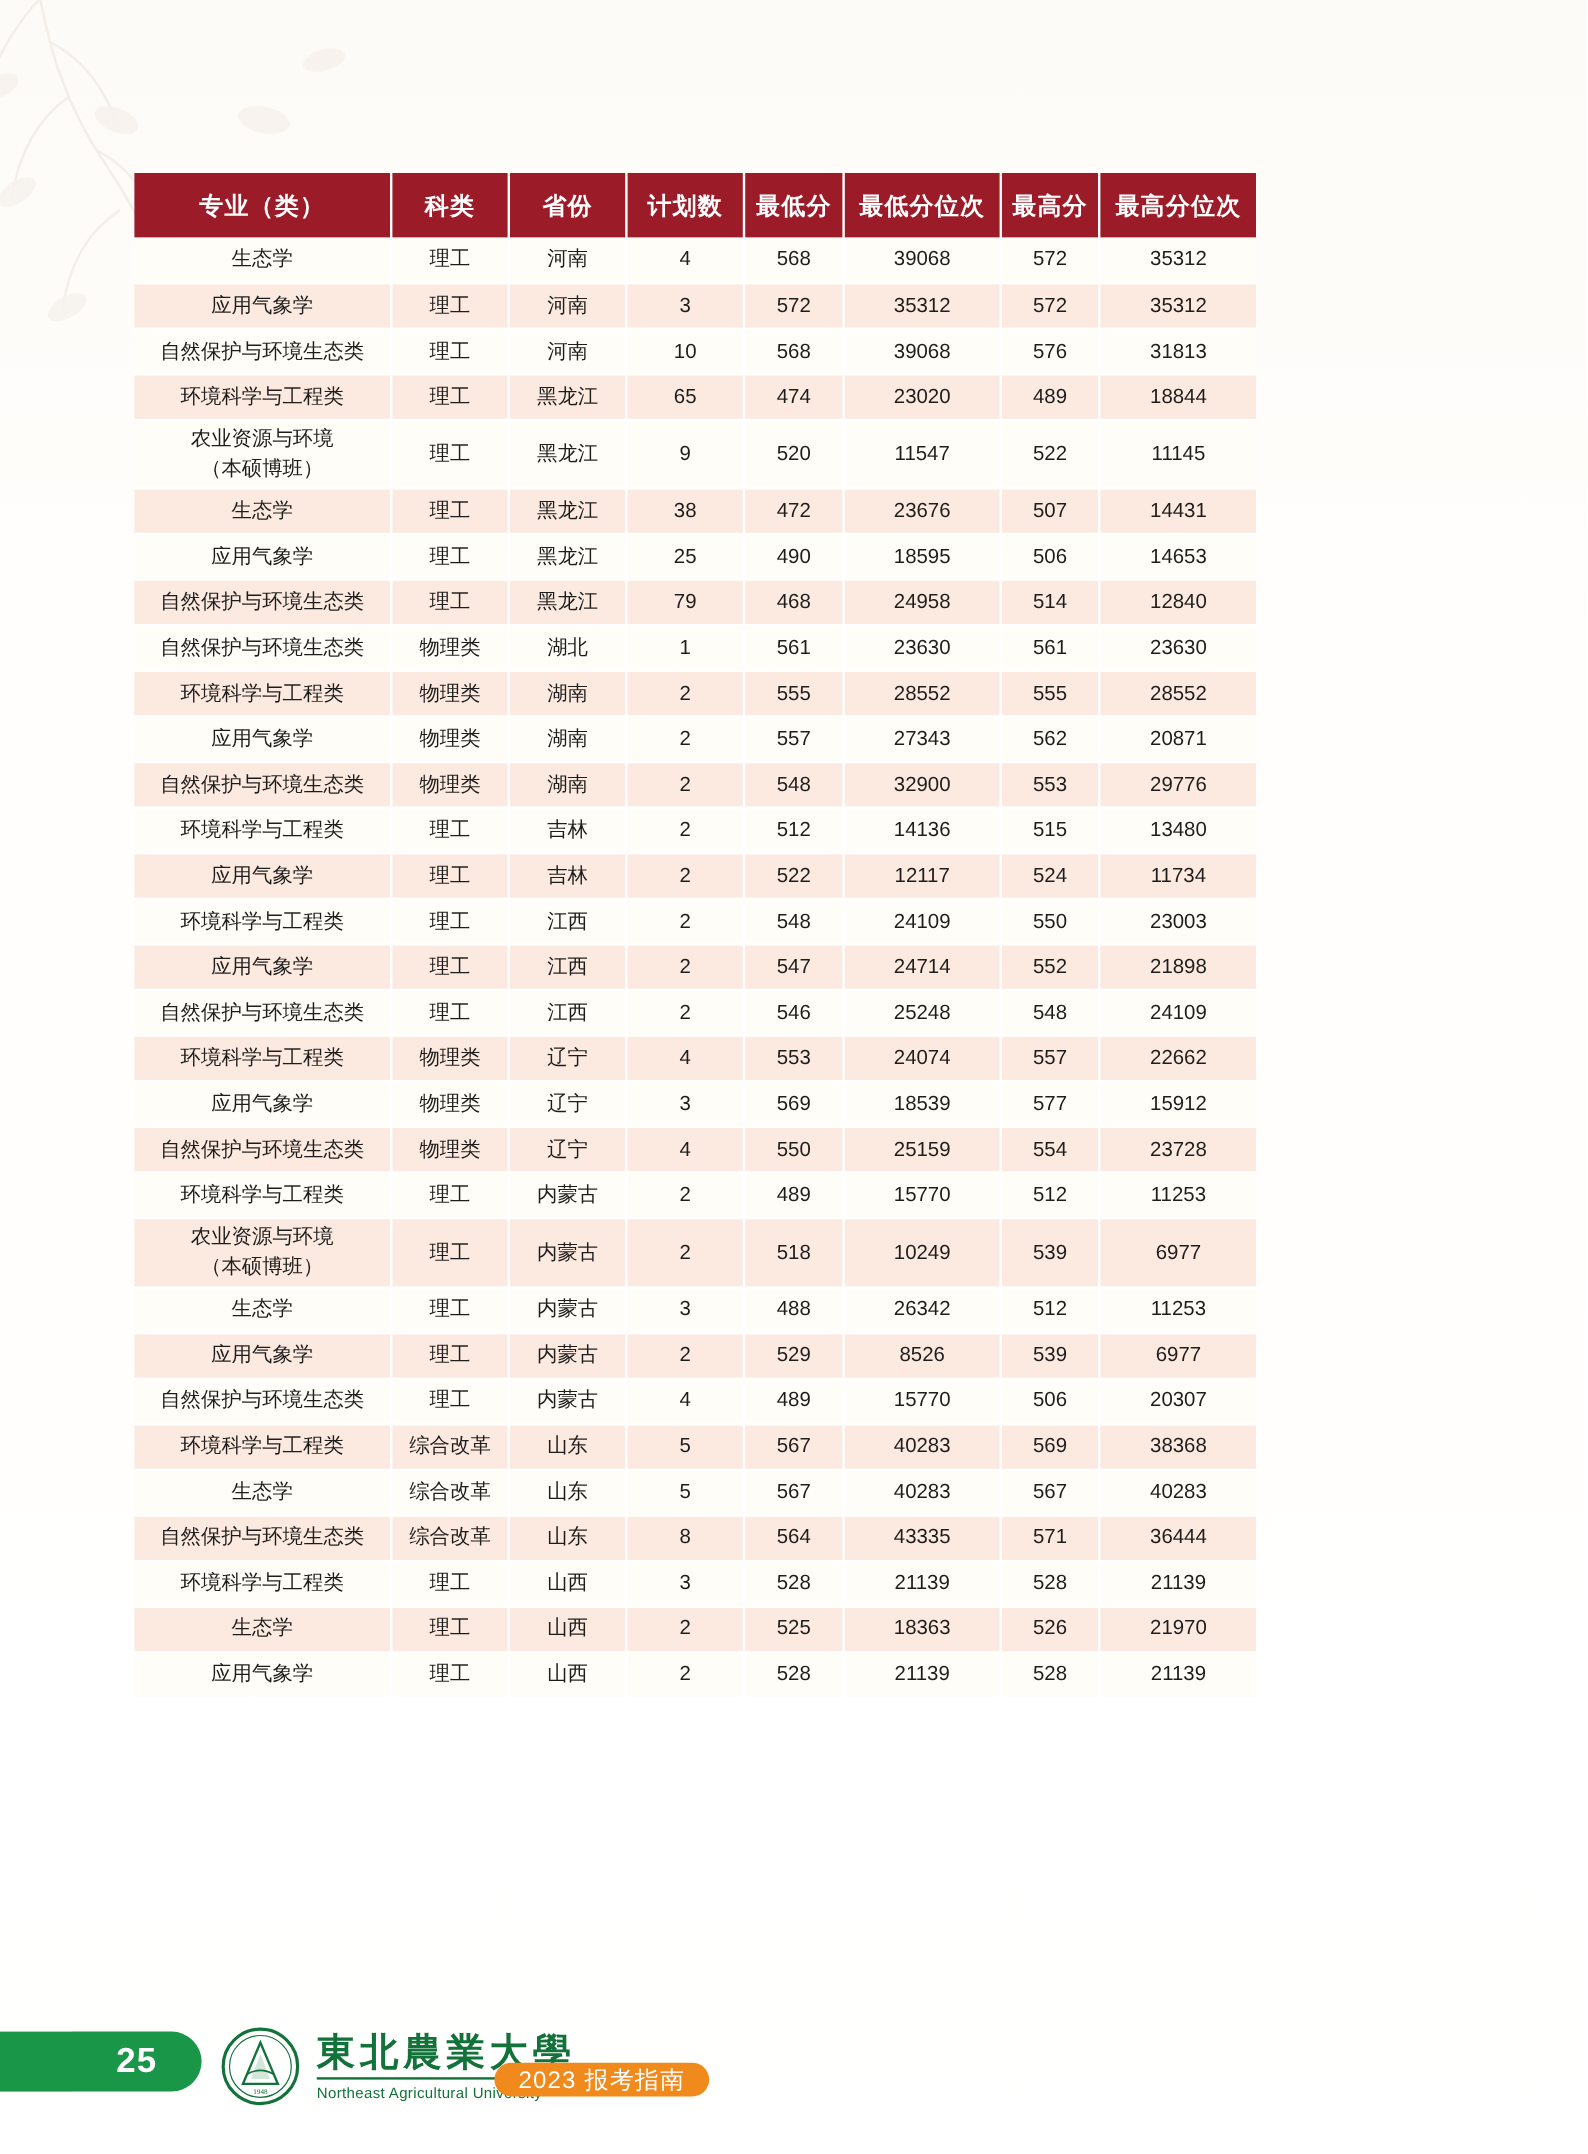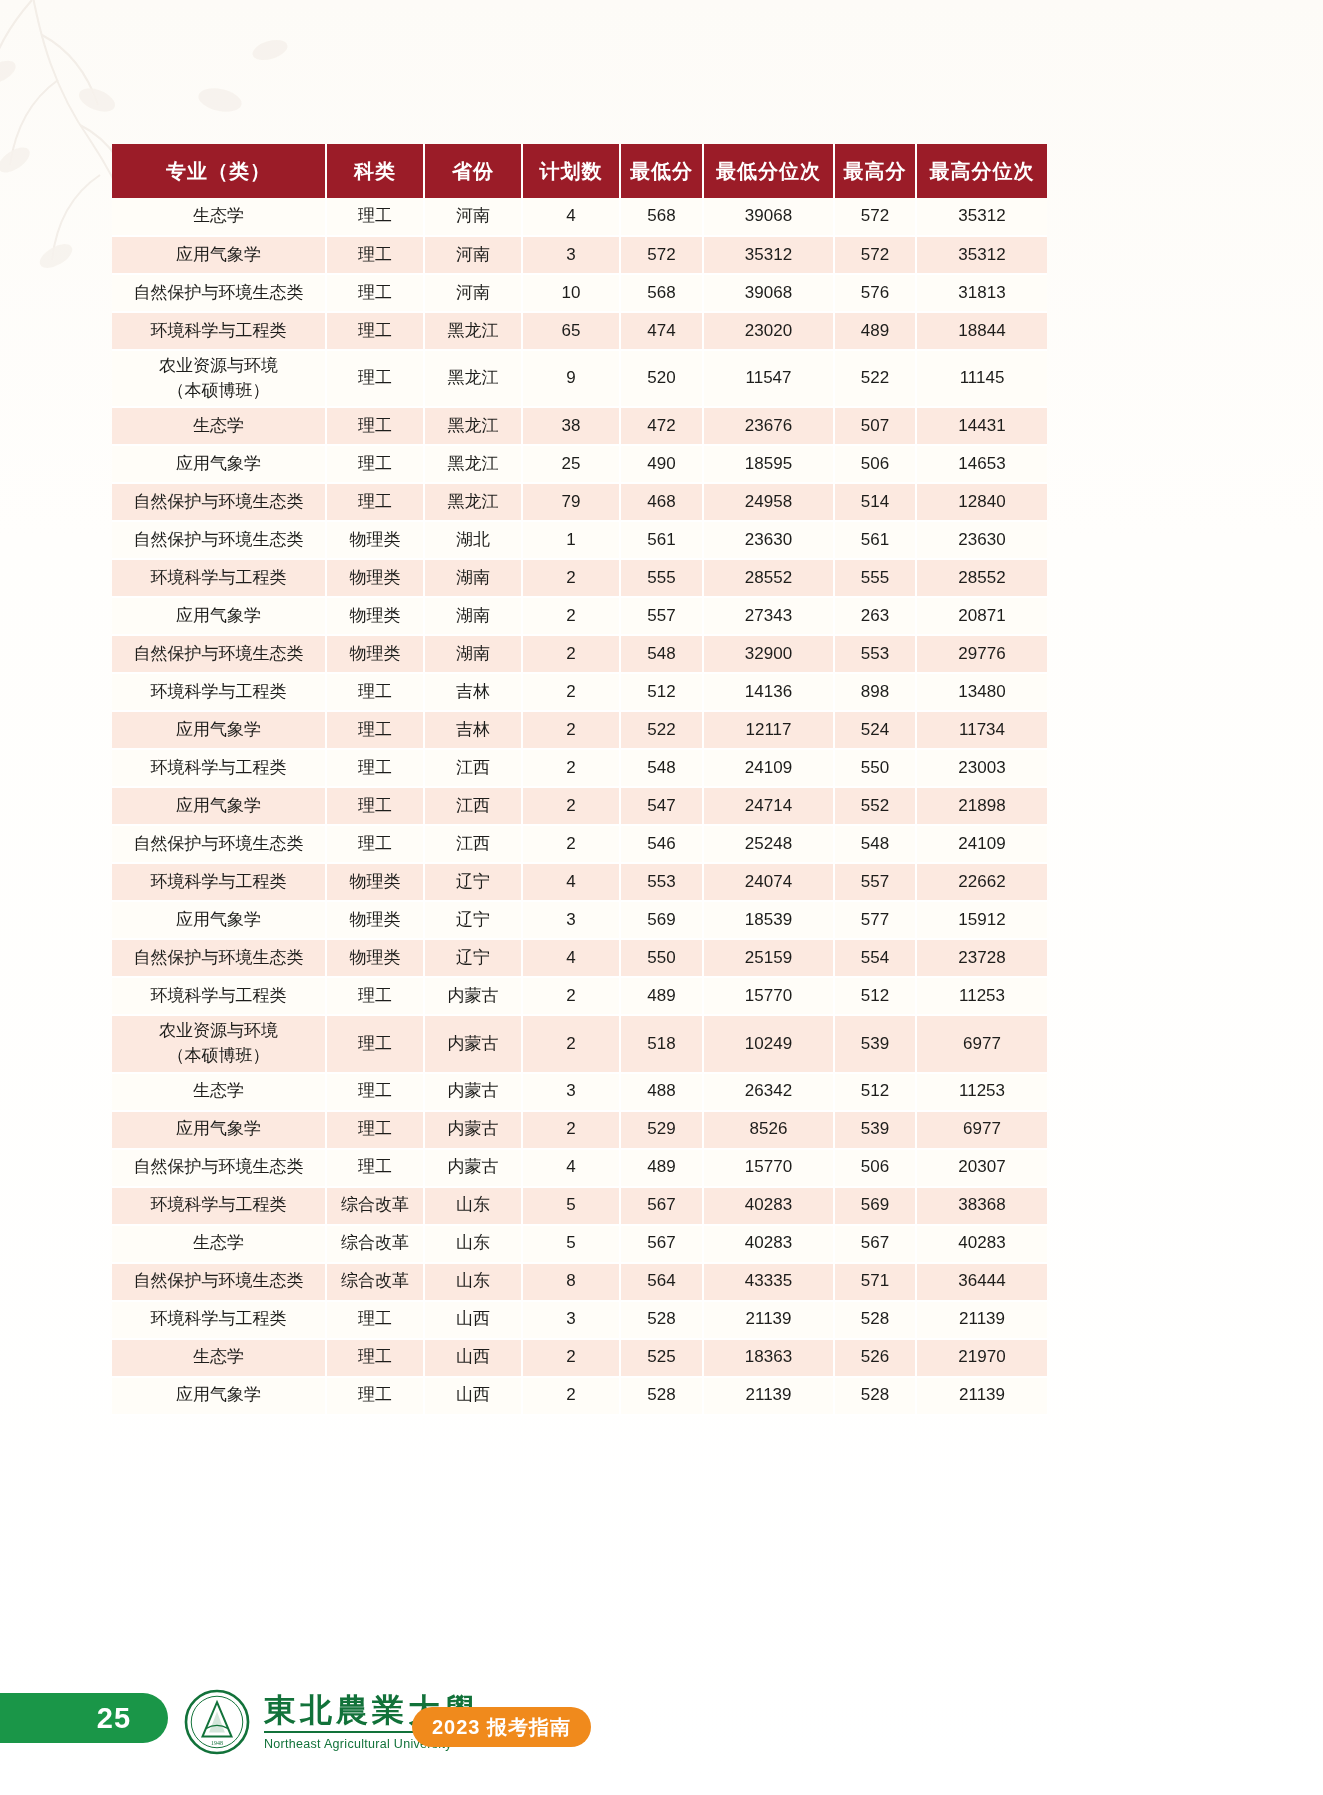--- a/index.html
+++ b/index.html
@@ -120,25 +120,25 @@
     line-height: 1;
   }
   .logo-en {
     font-size: 12.5px; color: #12723a; letter-spacing: 0.3px; white-space: nowrap;
   }
   .logo-rule { width: 100%; height: 2px; background: #12723a; margin: 2px 0 1px; }
 
   .guide-badge {
     position: absolute;
     left: 412px; bottom: 48px;
-    height: 40px;
+    height: 28px;
     padding: 0 20px;
     background: #f08a1c;
     border-radius: 20px;
-    display: flex; align-items: center; justify-content: center; font-weight: bold;
+    display: flex; align-items: center; justify-content: center;
   }
   .guide-badge span {
     color: #ffffff; font-size: 20px; letter-spacing: 1px; white-space: nowrap;
   }
 </style>
 </head>
 <body>
 
 <div class="page">
 
@@ -289,41 +289,41 @@
             <td>555</td>
             <td>28552</td>
           </tr>
           <tr class="odd">
             <td class="major">应用气象学</td>
             <td>物理类</td>
             <td>湖南</td>
             <td>2</td>
             <td>557</td>
             <td>27343</td>
-            <td>263</td>
+            <td>562</td>
             <td>20871</td>
           </tr>
           <tr class="even">
             <td class="major">自然保护与环境生态类</td>
             <td>物理类</td>
             <td>湖南</td>
             <td>2</td>
             <td>548</td>
             <td>32900</td>
             <td>553</td>
             <td>29776</td>
           </tr>
           <tr class="odd">
             <td class="major">环境科学与工程类</td>
             <td>理工</td>
             <td>吉林</td>
             <td>2</td>
             <td>512</td>
             <td>14136</td>
-            <td>898</td>
+            <td>515</td>
             <td>13480</td>
           </tr>
           <tr class="even">
             <td class="major">应用气象学</td>
             <td>理工</td>
             <td>吉林</td>
             <td>2</td>
             <td>522</td>
             <td>12117</td>
             <td>524</td>

